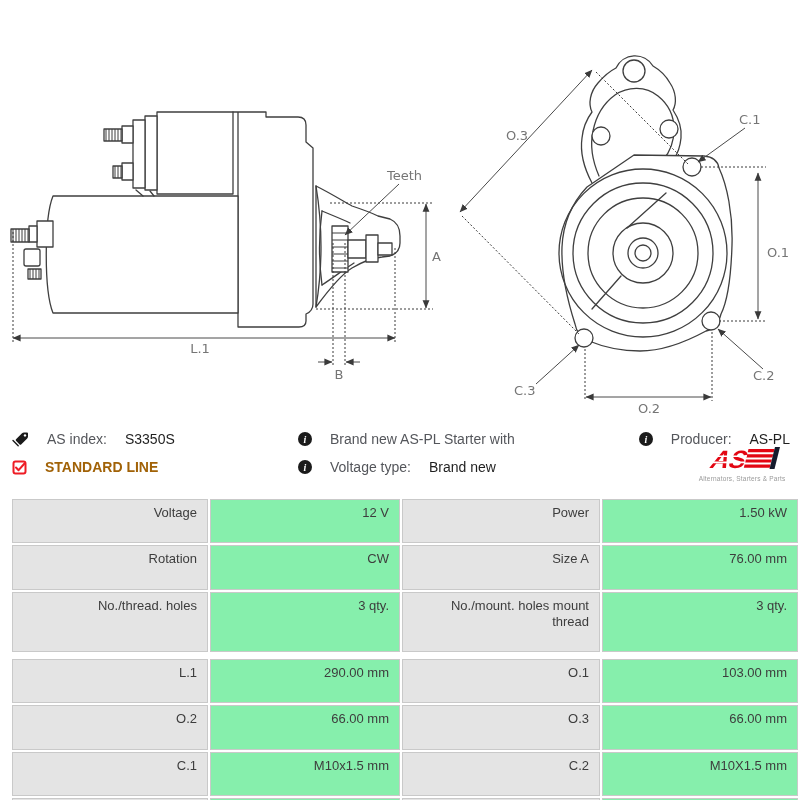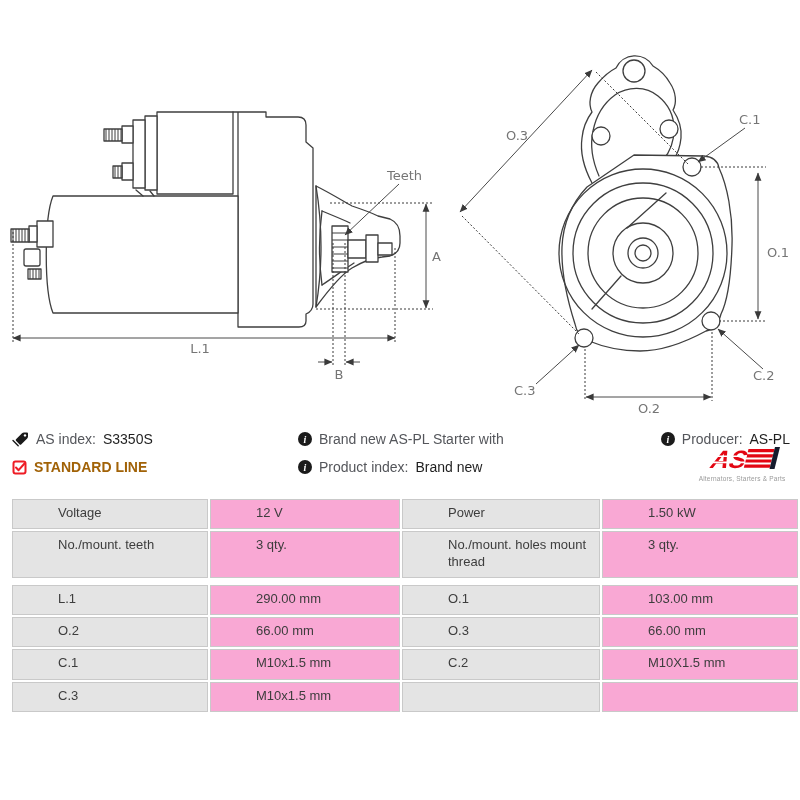--- a/index.html
+++ b/index.html
@@ -8,37 +8,37 @@
   
   .diagram-wrap{position:absolute;left:0;top:0;width:800px;height:420px;}
   .draw{fill:#fff;stroke:#3f3f3f;stroke-width:1.3;stroke-linejoin:round;}
   .drawn{fill:none;stroke:#3f3f3f;stroke-width:1.3;stroke-linejoin:round;stroke-linecap:round;}
   .thin{fill:none;stroke:#3f3f3f;stroke-width:1;}
   .dim{fill:none;stroke:#4a4a4a;stroke-width:1;}
   .dot{fill:none;stroke:#3a3a3a;stroke-width:1;stroke-dasharray:2 2;}
   .lbl{fill:#757575;font-size:13px;font-family:"DejaVu Sans",sans-serif;}
 
   
-  .info-line{position:absolute;display:flex;align-items:center;gap:7px;font-size:14px;color:#54565b;white-space:nowrap;}
+  .info-line{position:absolute;display:flex;align-items:center;gap:18px;font-size:14px;color:#54565b;white-space:nowrap;}
   .info-line b{color:#1f1f1f;font-weight:400;}
   .badge-red{color:#a16207;font-weight:700;}
   .info-dot{display:inline-flex;width:14px;height:14px;border-radius:50%;background:#1b1b1b;color:#fff;
             font-family:"Liberation Serif",serif;font-weight:700;font-style:italic;font-size:10px;
             align-items:center;justify-content:center;flex:0 0 auto;}
   .logo-box{position:absolute;top:447px;right:8px;width:100px;text-align:center;}
   .logo-tagline{font-size:6.5px;color:#9a9a9a;margin-top:0px;letter-spacing:.2px;}
 
   
   .tables{position:absolute;left:10px;top:497px;width:780px;}
   table.spec{width:780px;border-collapse:separate;border-spacing:2px;table-layout:fixed;font-size:13px;}
   table.spec + table.spec{margin-top:3px;}
   table.spec td{border:1px solid #c9c9c9;box-sizing:border-box;height:28px;vertical-align:top;
-                padding:5px 10px 7px 45px;text-align:left;color:#3d3d3d;line-height:1.25;}
+                padding:5px 10px 21px 45px;text-align:right;color:#3d3d3d;line-height:1.25;}
   td.lab{background:#e4e4e4;}
-  td.val{background:#f9a8d4;}
+  td.val{background:#86efac;}
 </style>
 </head>
 <body>
 
 <div class="diagram-wrap">
 <svg width="800" height="420" viewBox="0 0 800 420">
   <defs>
     <marker id="ah" viewBox="0 0 10 10" refX="8.5" refY="5" markerWidth="9" markerHeight="9" orient="auto-start-reverse" markerUnits="userSpaceOnUse">
       <path d="M0,1.2 L9,5 L0,8.8 Z" fill="#3a3a3a"></path>
     </marker>
@@ -167,21 +167,21 @@
   <span class="badge-red">STANDARD LINE</span>
 </div>
 
 <div class="info-line" style="left:298px;top:431px;">
   <span class="info-dot">i</span>
   <span>Brand new AS-PL Starter with</span>
 </div>
 
 <div class="info-line" style="left:298px;top:459px;">
   <span class="info-dot">i</span>
-  <span>Product index:</span>
+  <span>Voltage type:</span>
   <b>Brand new</b>
 </div>
 
 <div class="info-line" style="right:10px;top:431px;">
   <span class="info-dot">i</span>
   <span>Producer:</span>
   <b>AS-PL</b>
 </div>
 
 <div class="logo-box">
@@ -209,21 +209,27 @@
         <col style="width:196px">
       </colgroup>
     <tbody>
       <tr>
         <td class="lab">Voltage</td>
         <td class="val">12 V</td>
         <td class="lab">Power</td>
         <td class="val">1.50 kW</td>
       </tr>
       <tr>
-        <td class="lab">No./mount. teeth</td>
+        <td class="lab">Rotation</td>
+        <td class="val">CW</td>
+        <td class="lab">Size A</td>
+        <td class="val">76.00 mm</td>
+      </tr>
+      <tr>
+        <td class="lab">No./thread. holes</td>
         <td class="val">3 qty.</td>
         <td class="lab">No./mount. holes mount thread</td>
         <td class="val">3 qty.</td>
       </tr>
     </tbody>
   </table>
 
   <table class="spec">
     <colgroup>
         <col style="width:196px">

